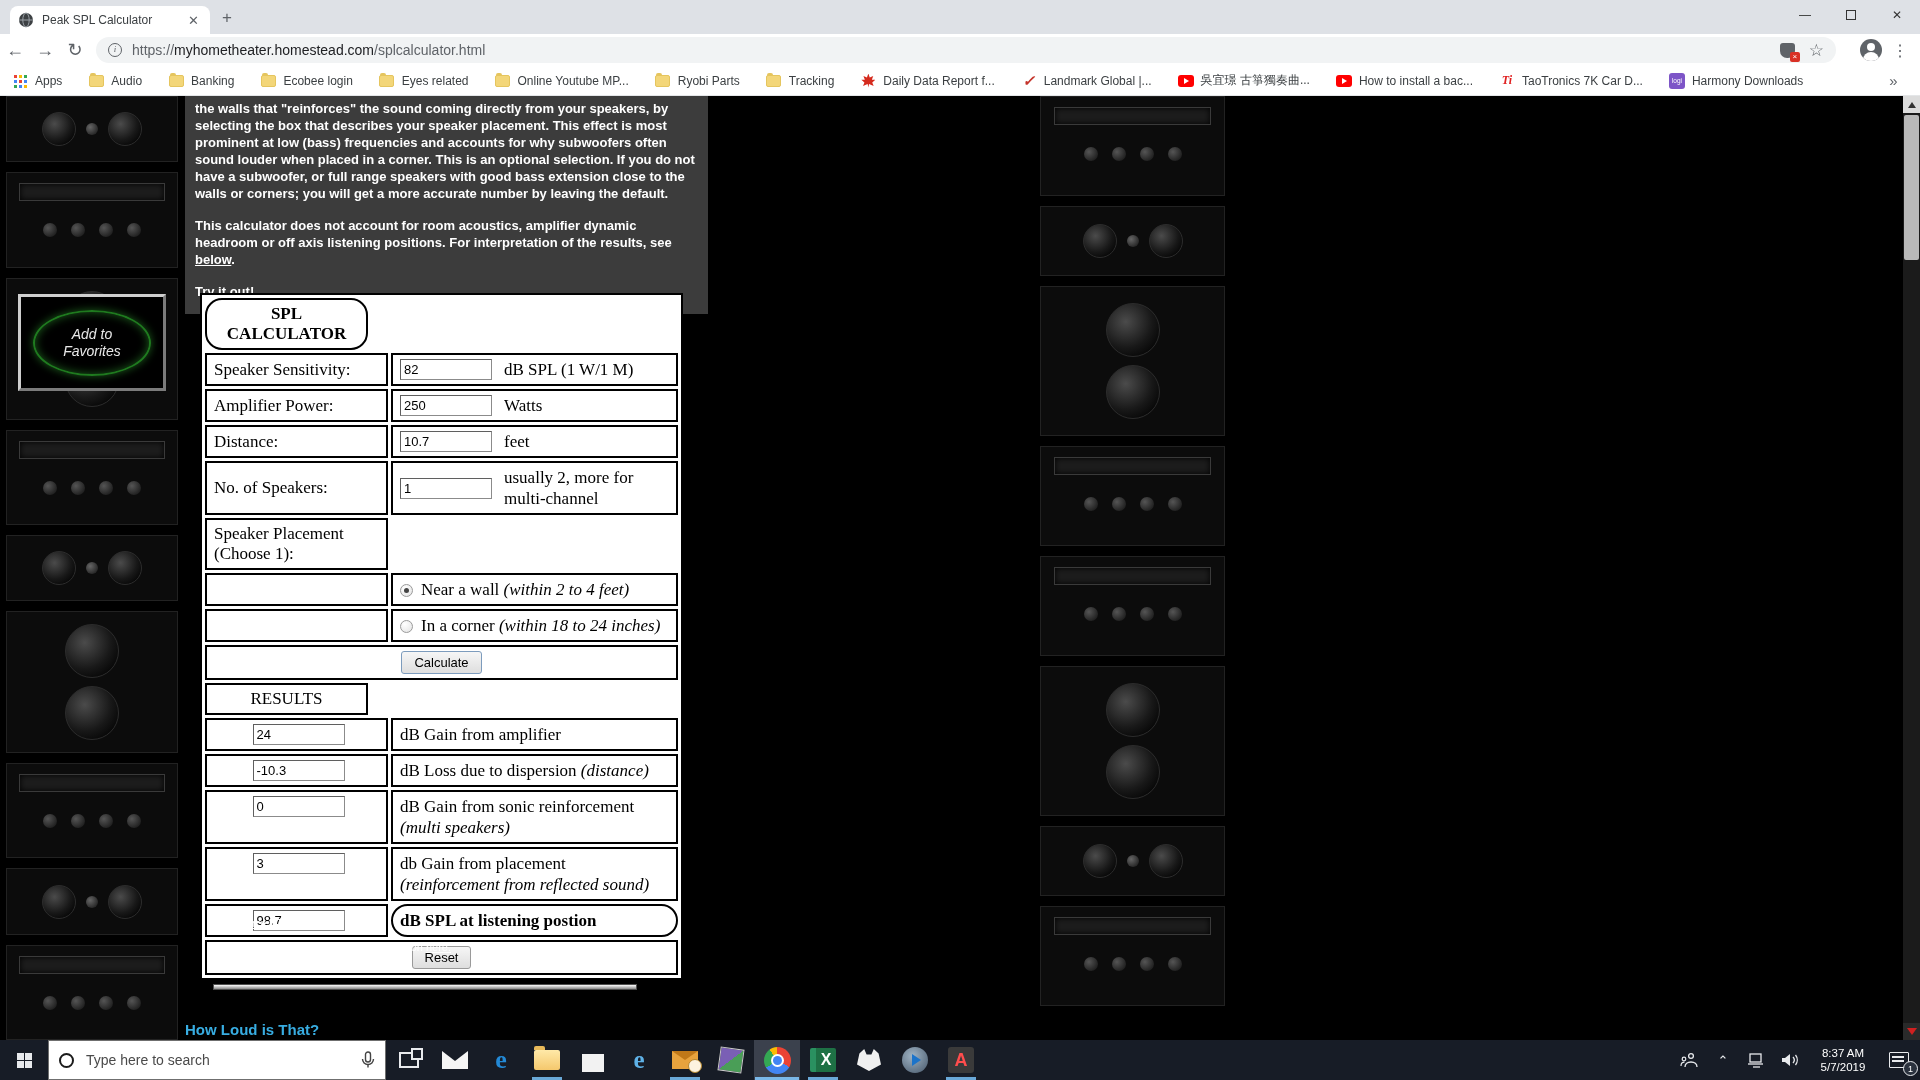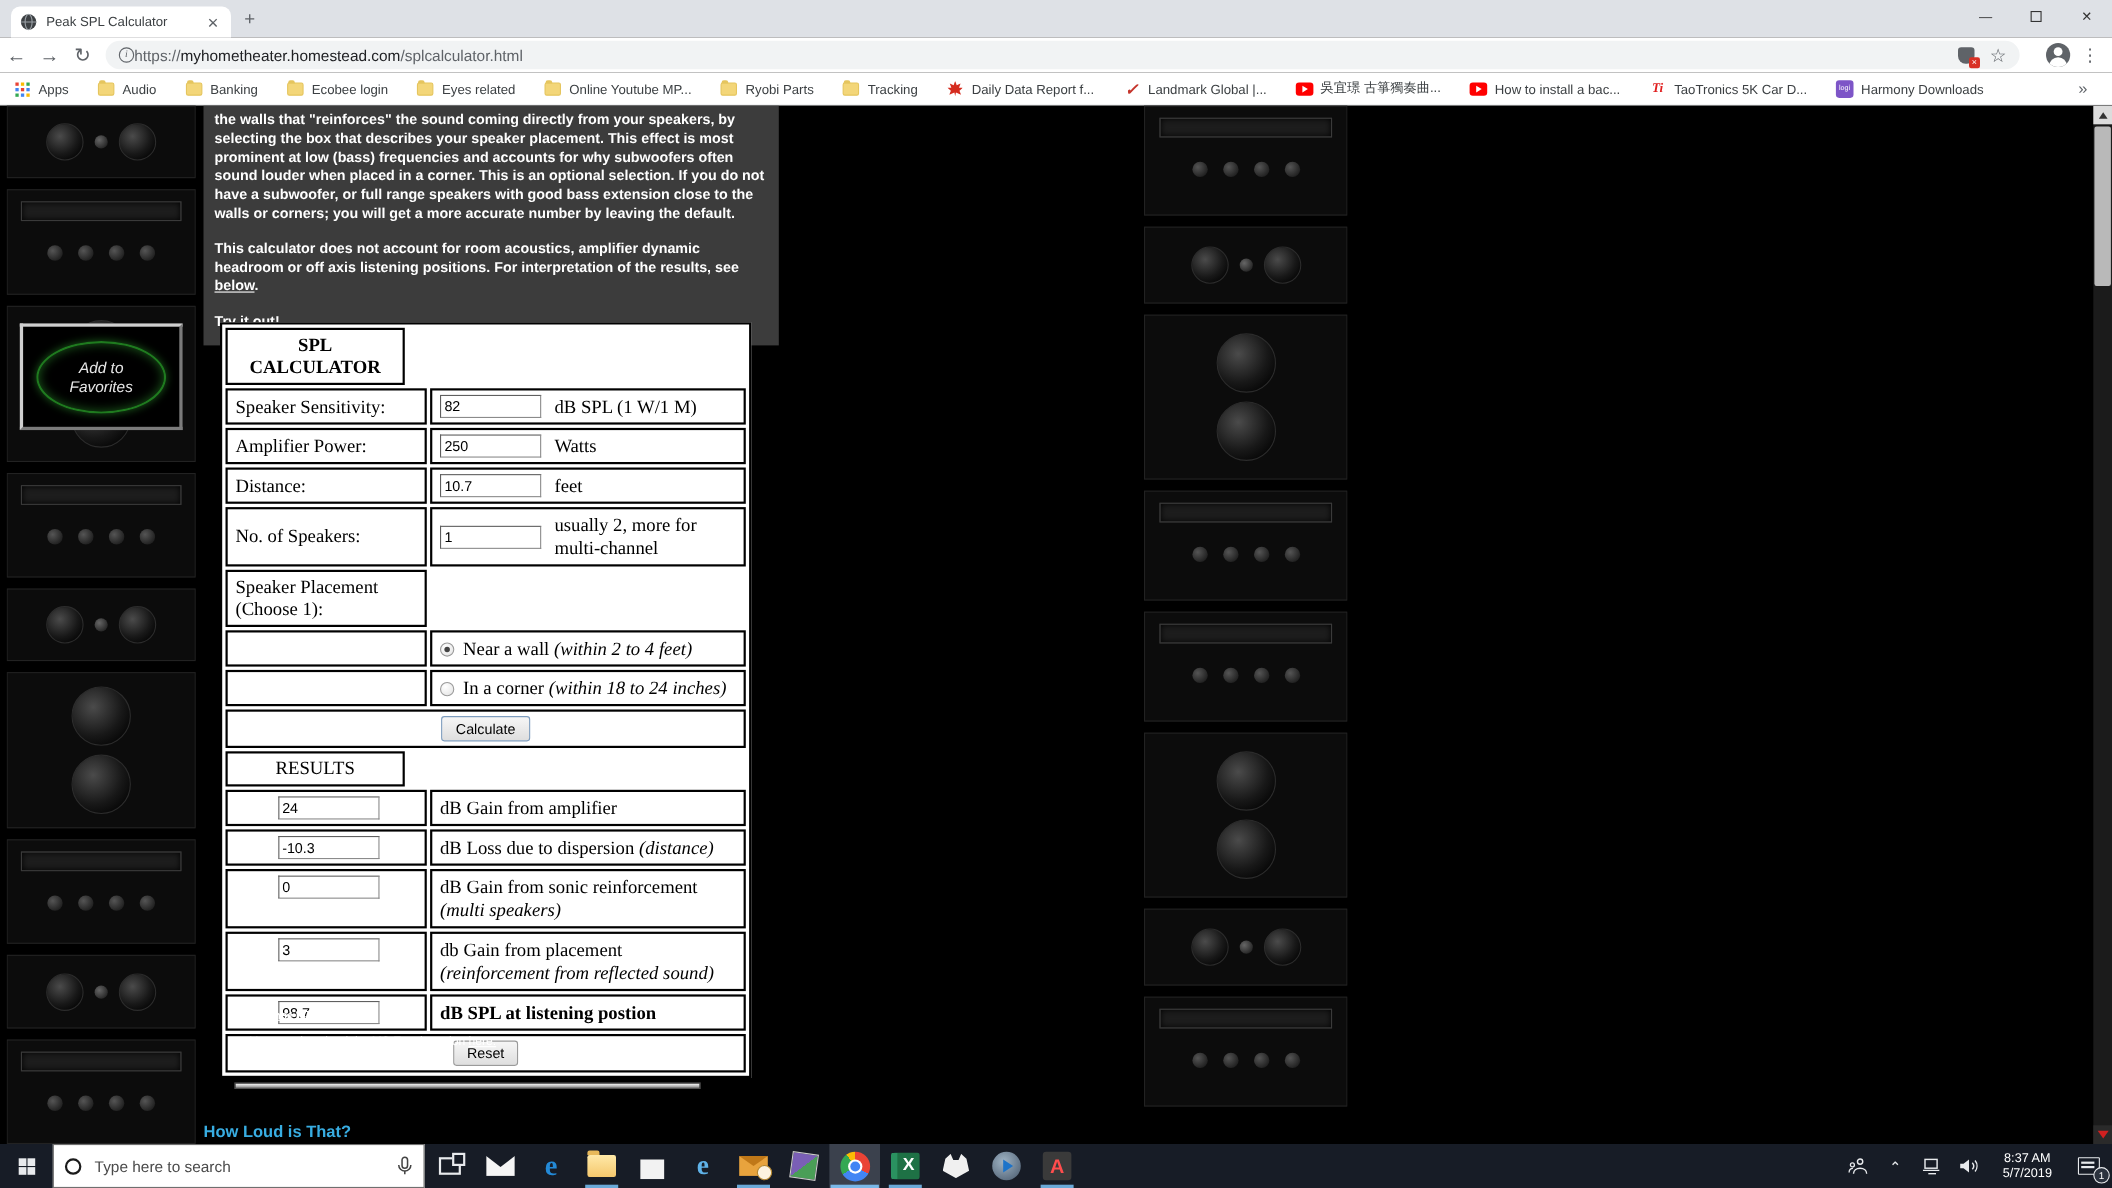--- a/index.html
+++ b/index.html
@@ -13,21 +13,21 @@
   .tab-close { color:#5f6368; font-size:13px; cursor:default; padding:0 3px; }
   .newtab { position:absolute; left:222px; top:8px; font-size:17px; color:#5f6368; }
   .winctl { position:absolute; top:0; height:30px; width:46px; display:flex; align-items:center; justify-content:center; color:#333; font-size:12px; }
   #btn-min{ right:92px; } #btn-max{ right:46px; } #btn-close{ right:0; }
   .maxbox { width:10px; height:10px; border:1px solid #333; }
 
   #toolbar { position:absolute; left:0; top:34px; width:1920px; height:32px; background:#fff; display:flex; align-items:center; }
   .navbtn { color:#5f6368; font-size:18px; width:30px; text-align:center; }
   #omnibox { height:26px; flex:1; margin:0 10px 0 6px; background:#f1f3f4; border-radius:14px; display:flex; align-items:center; padding:0 12px; }
   .info-ico { width:14px; height:14px; border:1.5px solid #5f6368; border-radius:50%; color:#5f6368; font-size:9px; line-height:11px; text-align:center; font-family:"Liberation Serif",serif; font-style:italic; }
-  #urltext { font-size:14px; white-space:nowrap; }
+  #urltext { margin-left:10px; font-size:14px; white-space:nowrap; }
   .url-grey{ color:#5f6368; } .url-dark{ color:#202124; }
   #ob-right { margin-left:auto; display:flex; align-items:center; gap:14px; }
   .blocked-ico { position:relative; width:15px; height:15px; background:#5f6368; border-radius:3px 3px 7px 7px; }
   .blocked-ico::after { content:"×"; position:absolute; right:-5px; bottom:-4px; width:10px; height:10px; background:#d93025; color:#fff; font-size:8px; line-height:10px; text-align:center; border-radius:2px; }
   .star { color:#5f6368; font-size:17px; }
   .avatar { width:22px; height:22px; border-radius:50%; background:#5f6368; position:relative; overflow:hidden; margin-left:14px; }
   .avatar::before{ content:""; position:absolute; left:7px; top:4px; width:8px; height:8px; background:#fff; border-radius:50%; }
   .avatar::after{ content:""; position:absolute; left:3px; top:13px; width:16px; height:10px; background:#fff; border-radius:8px 8px 0 0; }
   .dots { color:#5f6368; font-size:16px; margin:0 12px 0 10px; }
 
@@ -84,21 +84,21 @@
   .fullcell { flex:1; display:flex; justify-content:center; padding:4px; }
   .inrow { display:flex; align-items:center; }
   .tinput { width:92px; height:21px; border:1px solid #8b8b8b; border-top-color:#5f5f5f; border-left-color:#5f5f5f; font-family:"Liberation Sans",sans-serif; font-size:13px; padding:0 3px; color:#000; background:#fff; }
   .unit { margin-left:12px; }
   .resin { display:flex; justify-content:flex-start; padding-right:3px; align-items:center; }
   .radio { width:13px; height:13px; border-radius:50%; border:1px solid #9a9a9a; background:radial-gradient(circle at 35% 30%, #fff, #e2e2e2); flex:none; margin-right:8px; position:relative; top:1px; }
   .radio.checked::before { content:""; position:absolute; left:3px; top:3px; width:5px; height:5px; border-radius:50%; background:#444; }
   .em { font-style:italic; }
   .btn { font-family:"Liberation Sans",sans-serif; font-size:13px; color:#000; background:linear-gradient(#f6f6f6,#dedede); border:1px solid #7d9cbd; border-radius:3px; padding:3px 12px; }
   .btn.grey { border-color:#9a9a9a; }
-  .boldtxt { font-weight:bold; }
+  .boldtxt { font-weight:bold;border-radius:17px; }
 
   #refline { position:absolute; left:218px; top:822px; font-size:10px; font-weight:bold; color:#fff; text-decoration:underline; }
   #excelline { position:absolute; left:227px; top:845px; font-size:11px; color:#fff; }
   #divider { position:absolute; left:213px; top:888px; width:424px; height:6px; background:linear-gradient(#fdfdfd,#8a8a8a); border:1px solid #4f4f4f; }
   #howloud { position:absolute; left:185px; top:925px; font-size:15px; font-weight:bold; color:#38ade2; }
 
   
   #scrollbar { position:absolute; right:0; top:0; width:17px; height:944px; background:#1b1b1b; }
   .sb-arrow { position:absolute; left:0; width:17px; height:17px; background:#dcdcdc; display:flex; align-items:center; justify-content:center; }
   .sb-up { top:0; }
@@ -272,21 +272,21 @@
     <span class="ico16">
             <span class="bm-ico ico-youtube"></span>
           </span>
     <span class="bm-label">How to install a bac...</span>
   </div>
 
   <div class="bm">
     <span class="ico16">
             <span class="bm-ico ico-taotronics">Ti</span>
           </span>
-    <span class="bm-label">TaoTronics 5K Car D...</span>
+    <span class="bm-label">TaoTronics 7K Car D...</span>
   </div>
 
   <div class="bm">
     <span class="ico16">
             <span class="bm-ico ico-logi">logi</span>
           </span>
     <span class="bm-label">Harmony Downloads</span>
   </div>
 </span>
     <span class="bm-chevrons">»</span>

